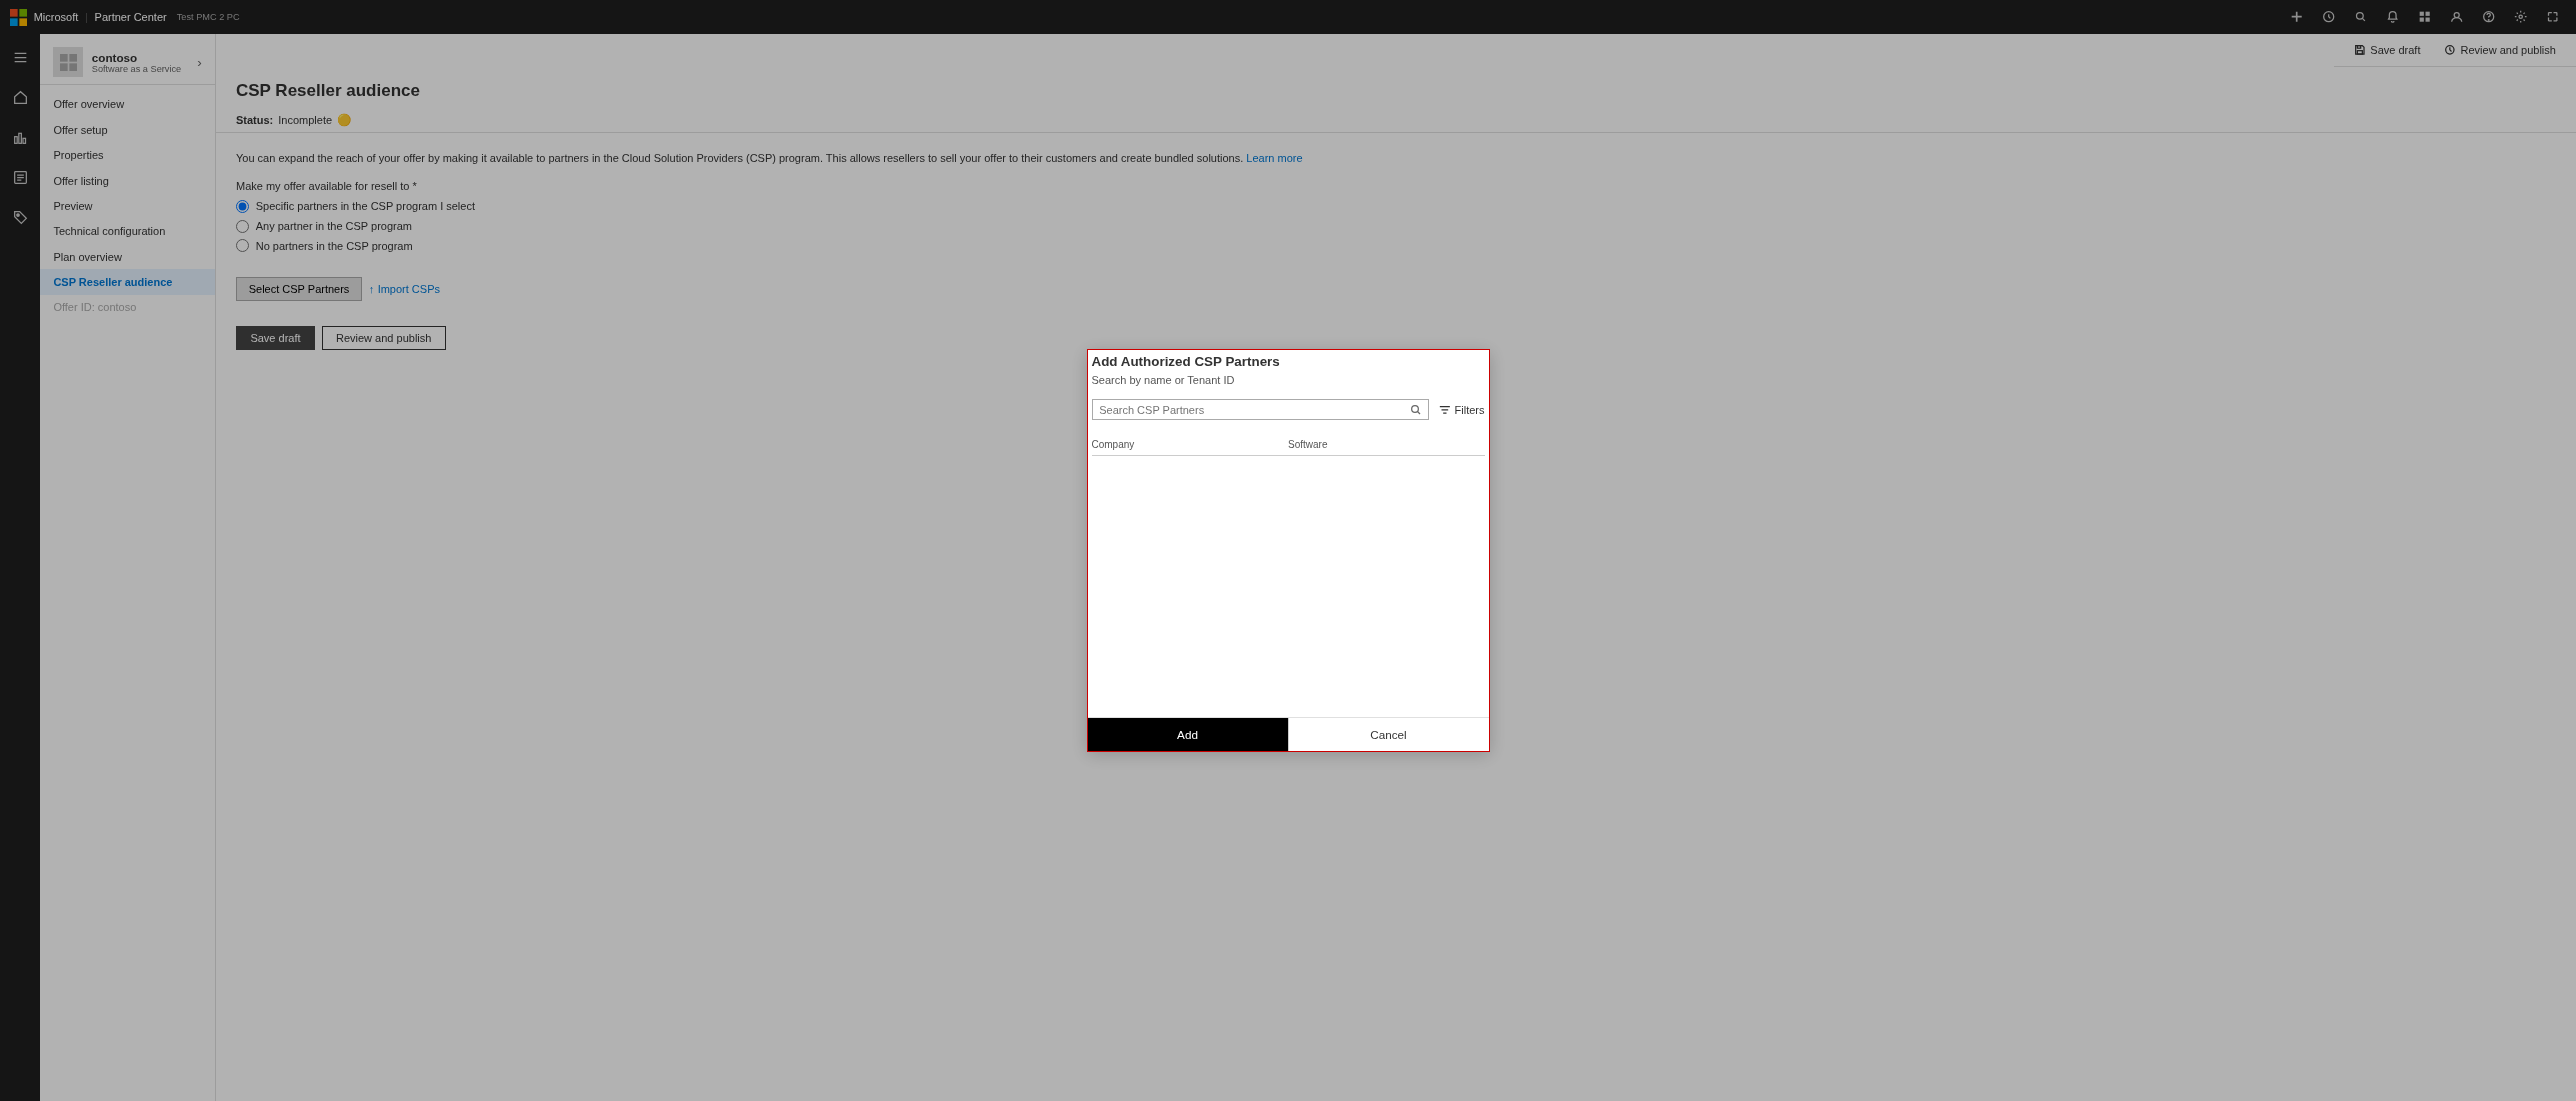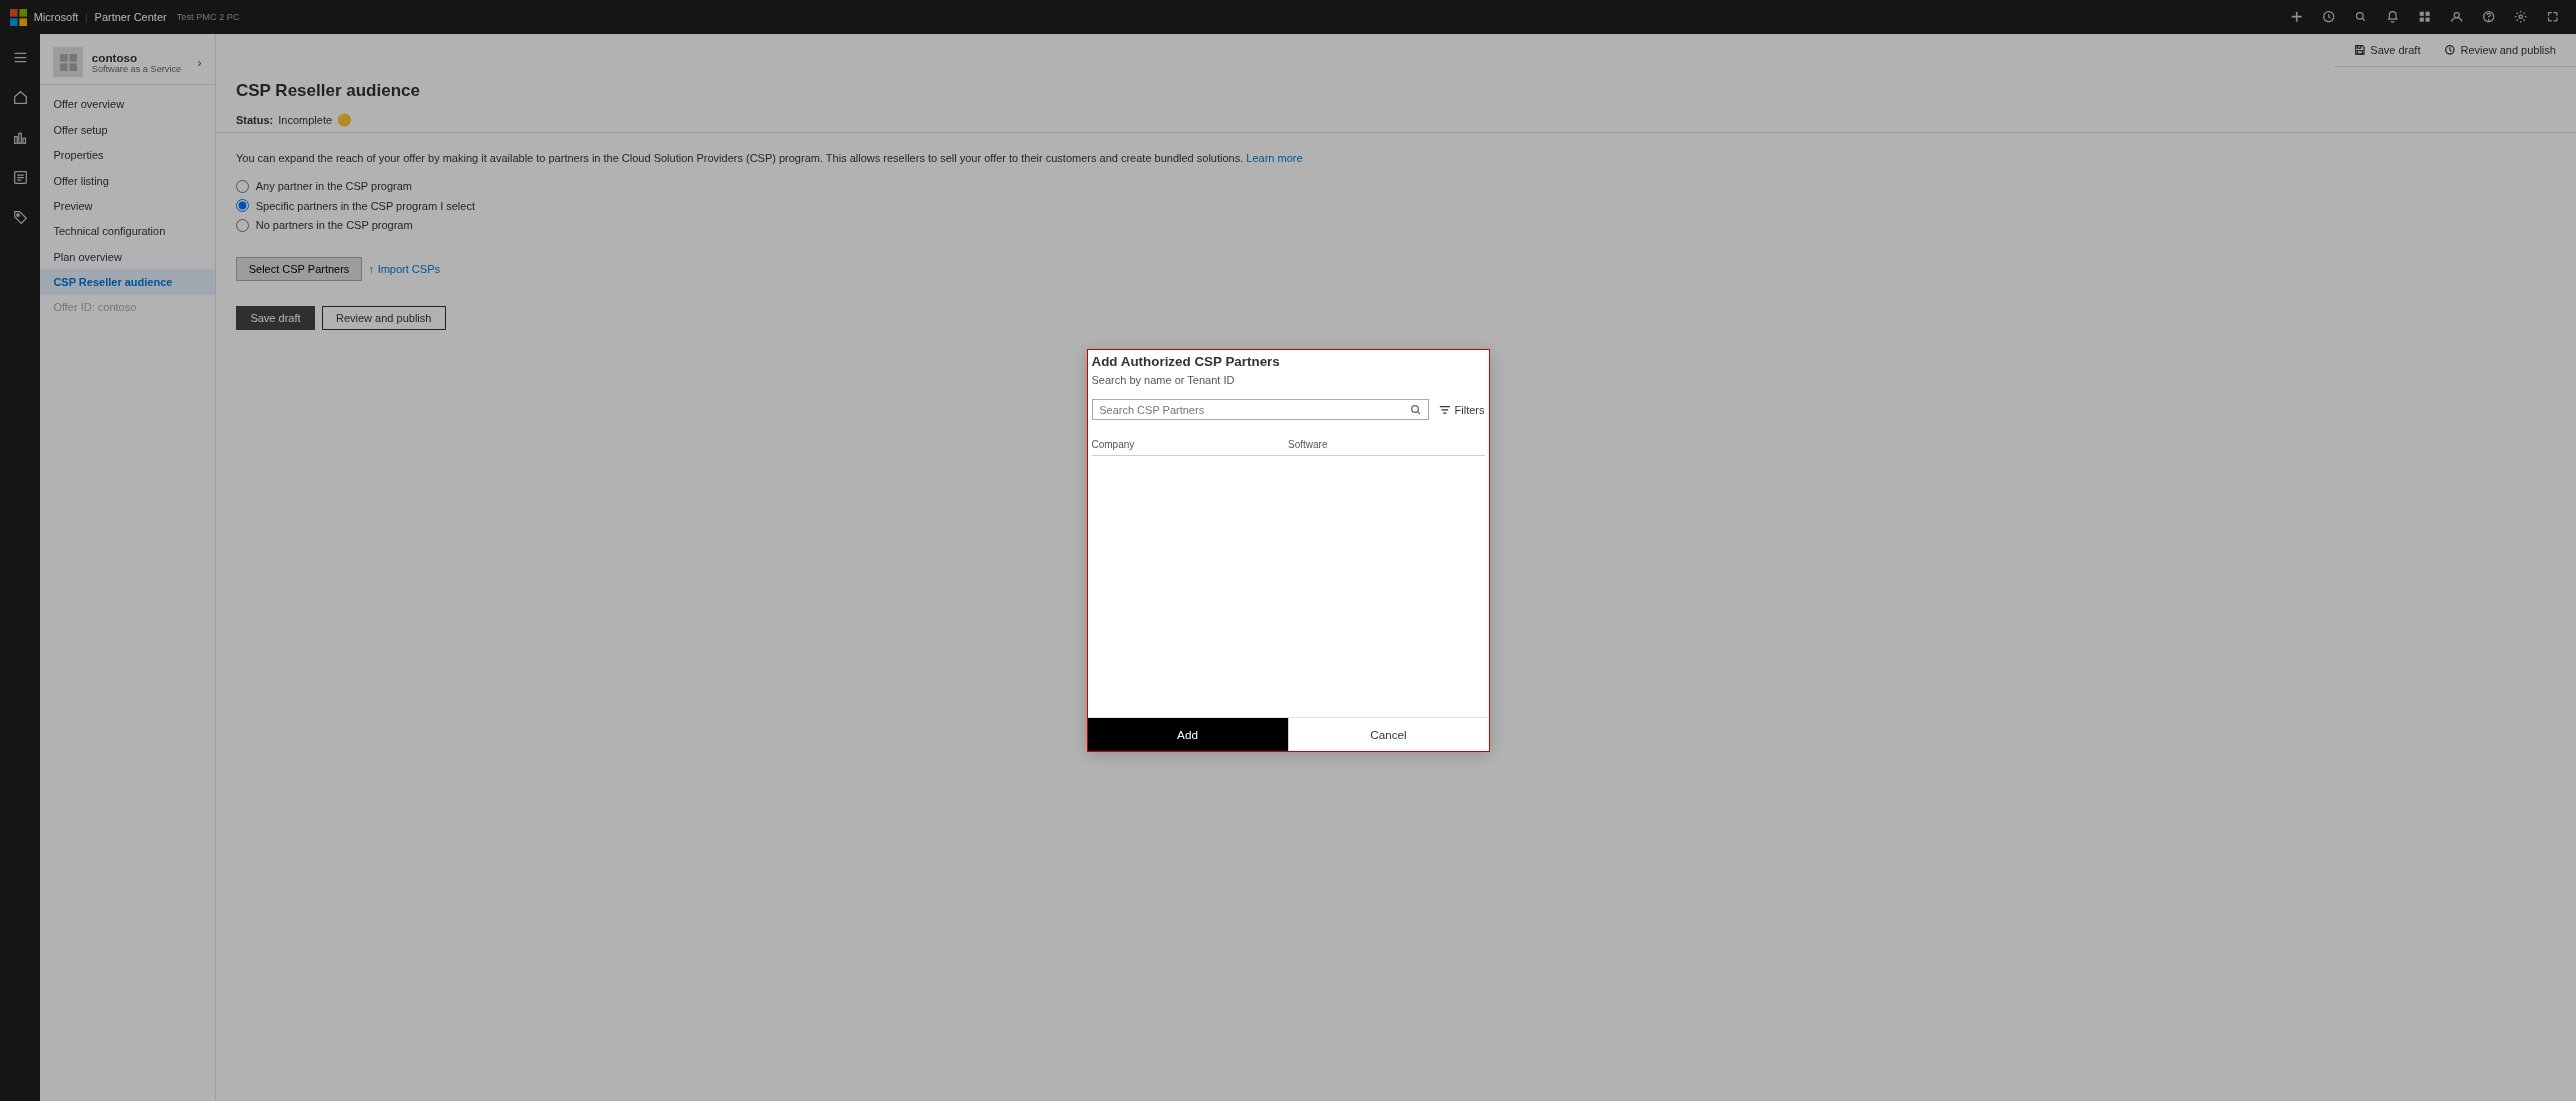--- a/index.html
+++ b/index.html
@@ -501,29 +501,30 @@
         <span class="status-icon">🟡</span>
       </div>
     </div>
 
     <div class="content-body">
       <p class="description-text">
         <span>You can expand the reach of your offer by making it available to partners in the Cloud Solution Providers (CSP) program. This allows resellers to sell your offer to their customers and create bundled solutions.</span>
         <a class="learn-more"> <span>Learn more</span></a>
       </p>
 
+      <p class="section-label">Make my offer available for resell to *</p>
 
       <div class="radio-group">
+        <div class="radio-item">
+          <input type="radio" name="csp-option" checked="" style="">
+          <label>Specific partners in the CSP program I select</label>
+        </div>
         <div class="radio-item">
           <input type="radio" name="csp-option" style="">
           <label>Any partner in the CSP program</label>
-        </div>
-        <div class="radio-item">
-          <input type="radio" name="csp-option" checked="" style="">
-          <label>Specific partners in the CSP program I select</label>
         </div>
         <div class="radio-item">
           <input type="radio" name="csp-option" style="">
           <label>No partners in the CSP program</label>
         </div>
       </div>
 
       <div class="btn-row">
         <button class="select-btn">Select CSP Partners</button>
         <a class="import-link">

